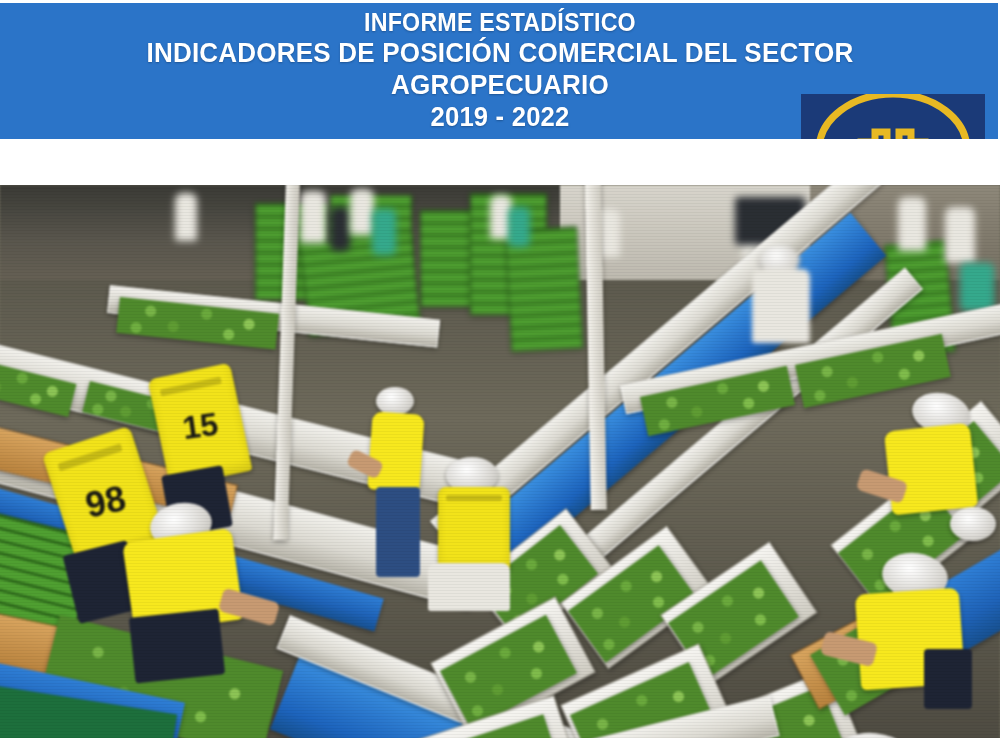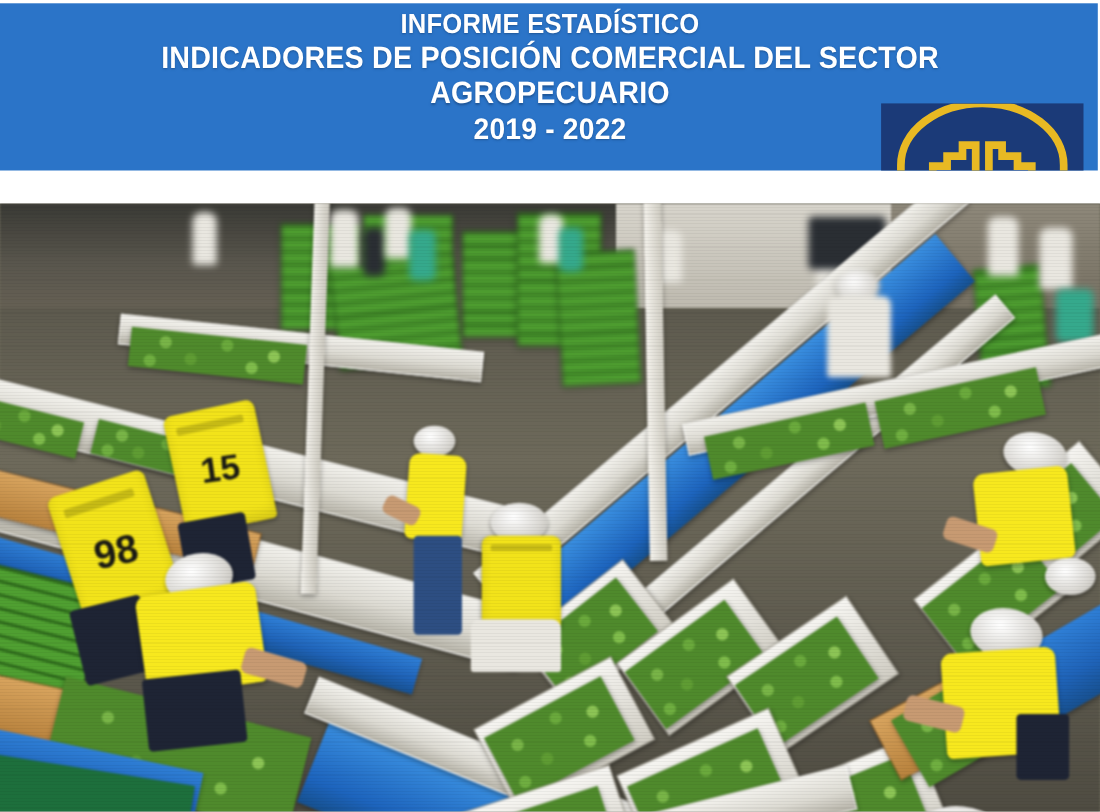--- a/index.html
+++ b/index.html
@@ -16,21 +16,21 @@
     background: #ffffff;
     font-family: "Liberation Sans", "DejaVu Sans", sans-serif;
   }
 
   
   #header {
     position: absolute;
     left: 0;
     top: 3px;
     width: 998px;
-    height: 152px;
+    height: 136px;
     background: #2b74c8;
     overflow: hidden;
   }
   #title-block {
     position: absolute;
     left: 0;
     top: 0;
     width: 1000px;
     text-align: center;
     padding-top: 5px;

